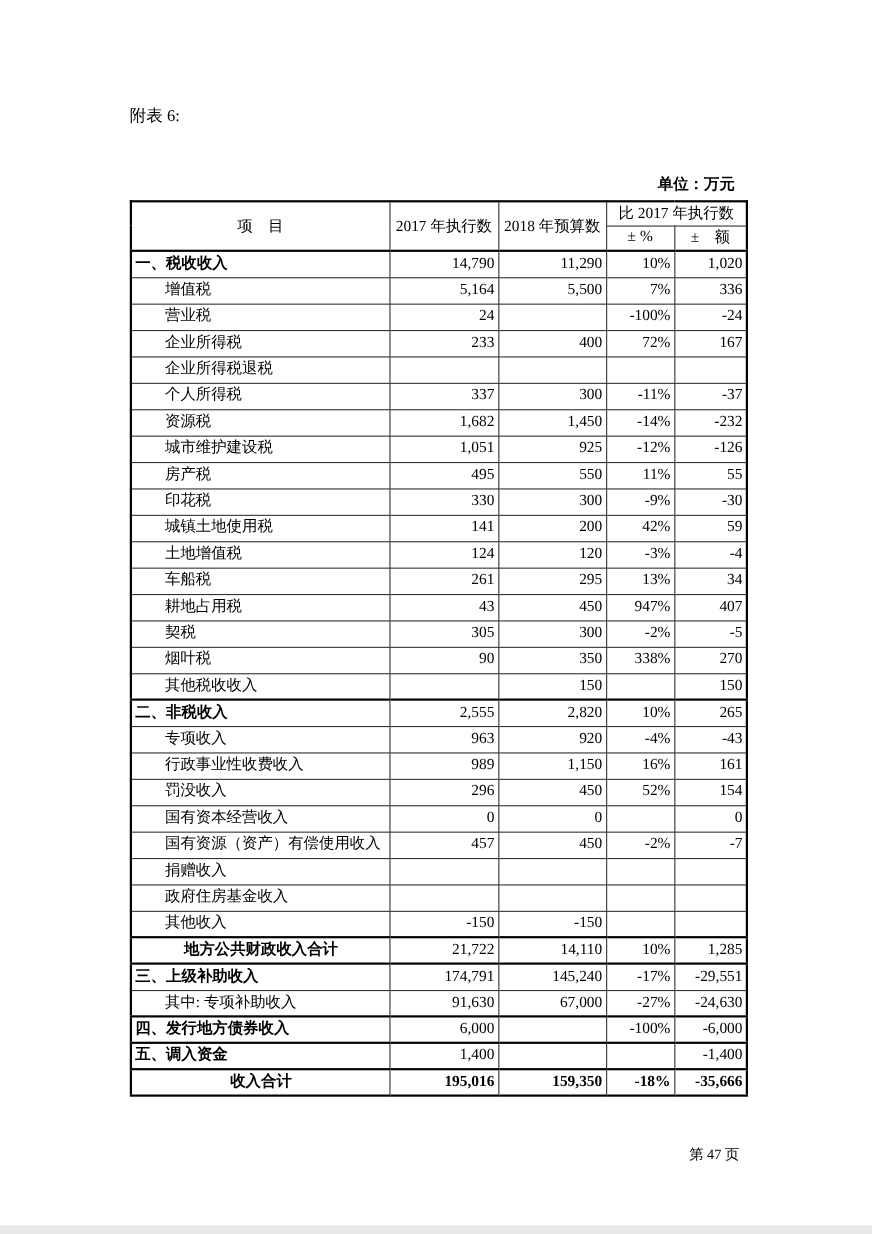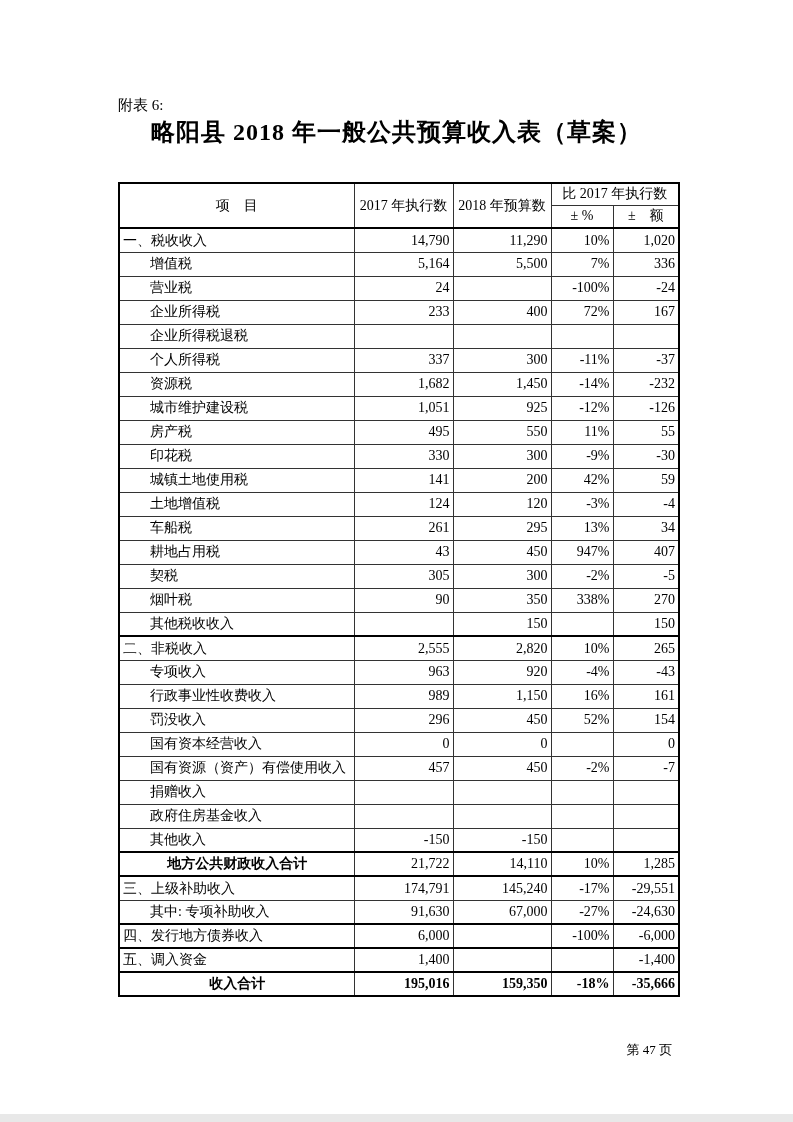--- a/index.html
+++ b/index.html
@@ -39,39 +39,39 @@
   table.budget th {
     font-weight:normal; text-align:center; vertical-align:middle;
     font-size:14px;
   }
   thead tr.h1 { height:22px; }
   thead tr.h2 { height:23px; }
   thead { border-bottom:2px solid #000; }
   tbody td { height:24px; line-height:1.1; vertical-align:middle; white-space:nowrap; overflow:hidden; }
   td.num { text-align:right; padding-right:3px; }
   td.item { text-align:left; padding-left:30px; }
-  tr.section td.item { padding-left:3px; font-weight:normal; }
+  tr.section td.item { padding-left:3px; font-weight:bold; }
   tr.total td.item, tr.grand td.item { padding-left:1px; text-align:center; font-weight:bold; }
   tr.grand td.num { font-weight:bold;margin-top:22px; }
   tr.section td, tr.total td, tr.grand td { border-top:2px solid #000; }
   tr.grand td { border-bottom:2px solid #000; }
   .page-number {
     position:absolute; top:1041px; right:121px;
     font-size:13px;
   }
 </style>
 </head>
 <body>
 
 <div class="sheet">
 
   <div class="appendix">附表 6:</div>
 
-  <div class="doc-title">略阳县 2018 年一般公共预算收入表（草案）</div>
-
+
+  <div class="unit">单位：万元</div>
 
   <table class="budget">
     <colgroup>
       <col style="width:235px">
       <col style="width:99px">
       <col style="width:98px">
       <col style="width:62px">
       <col style="width:66px">
     </colgroup>
     <thead>

